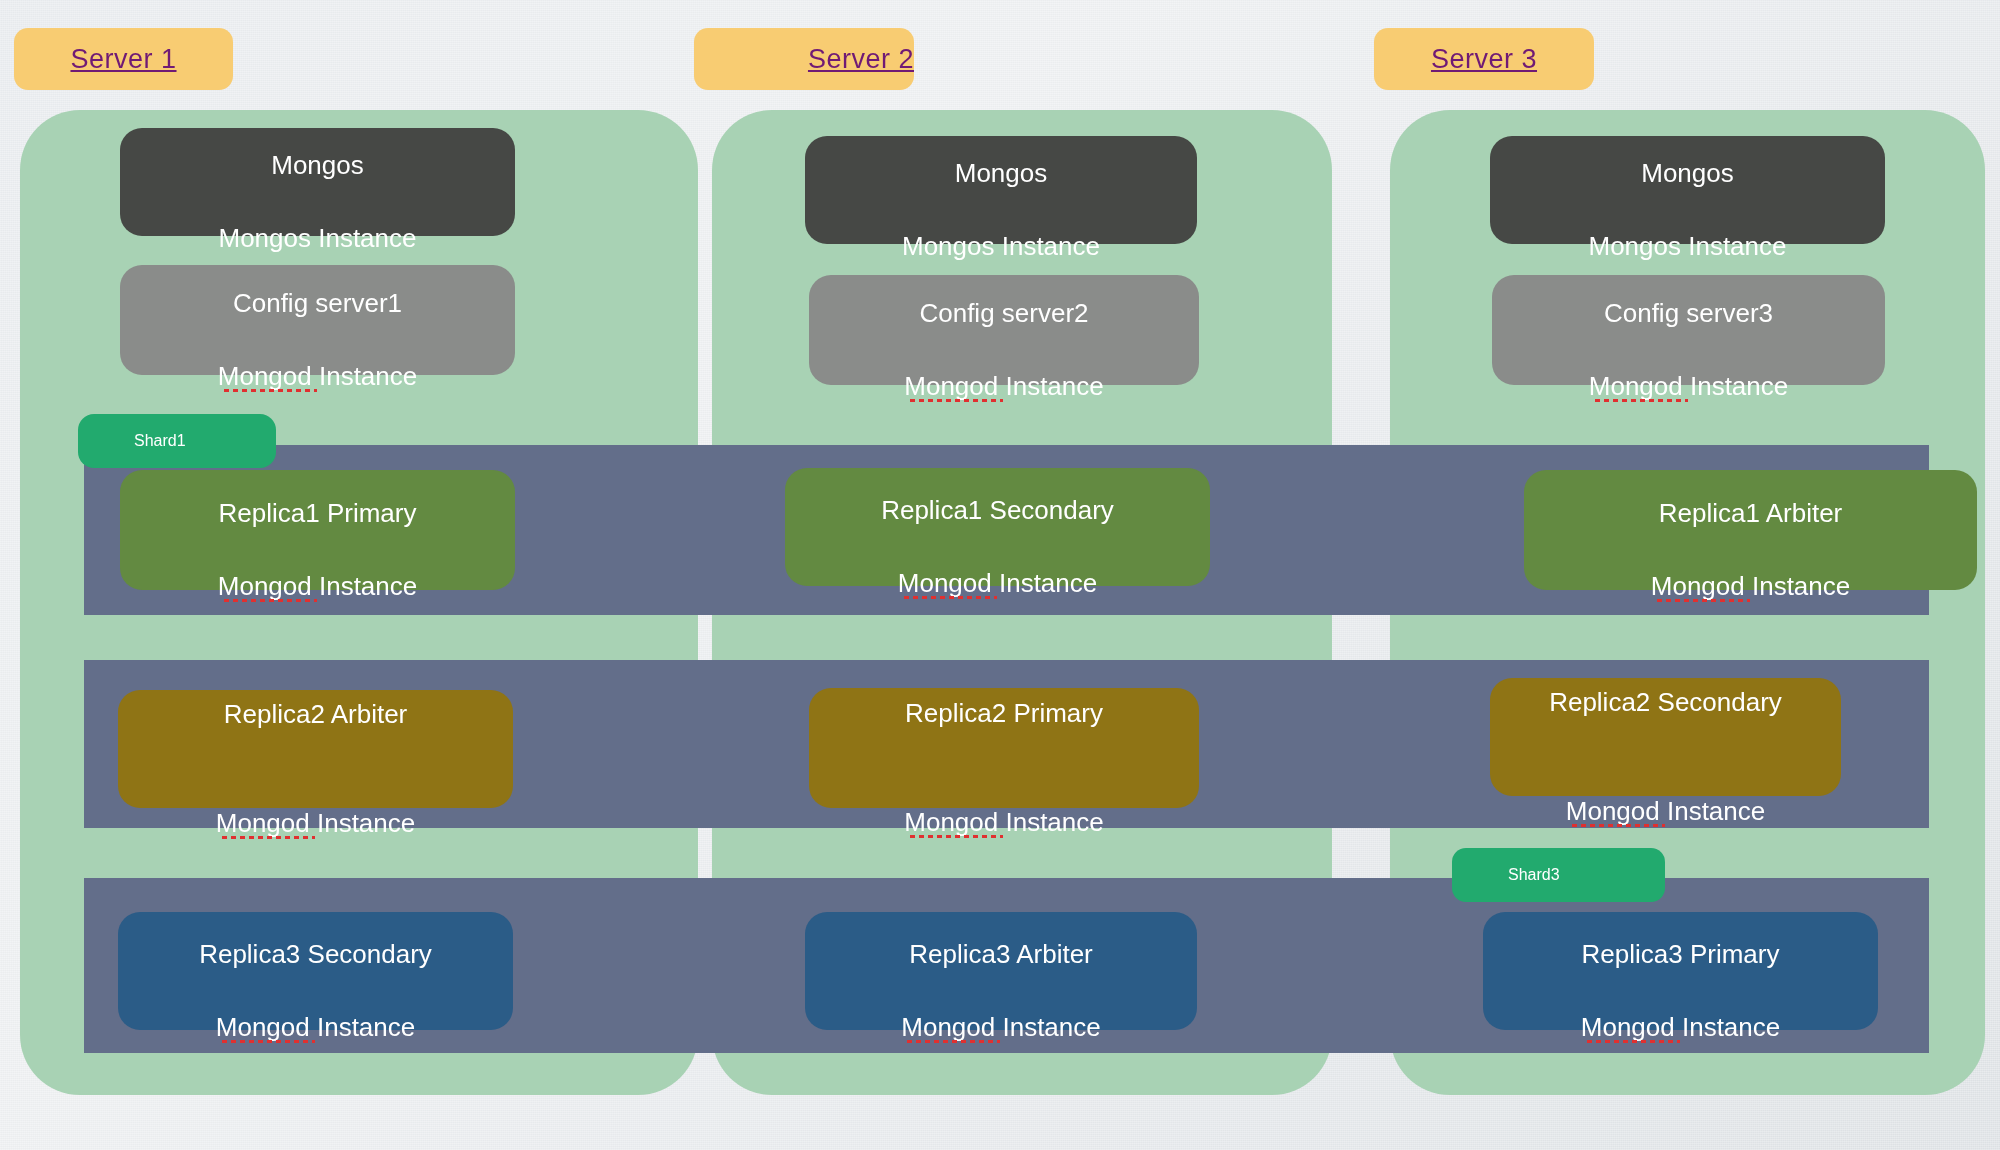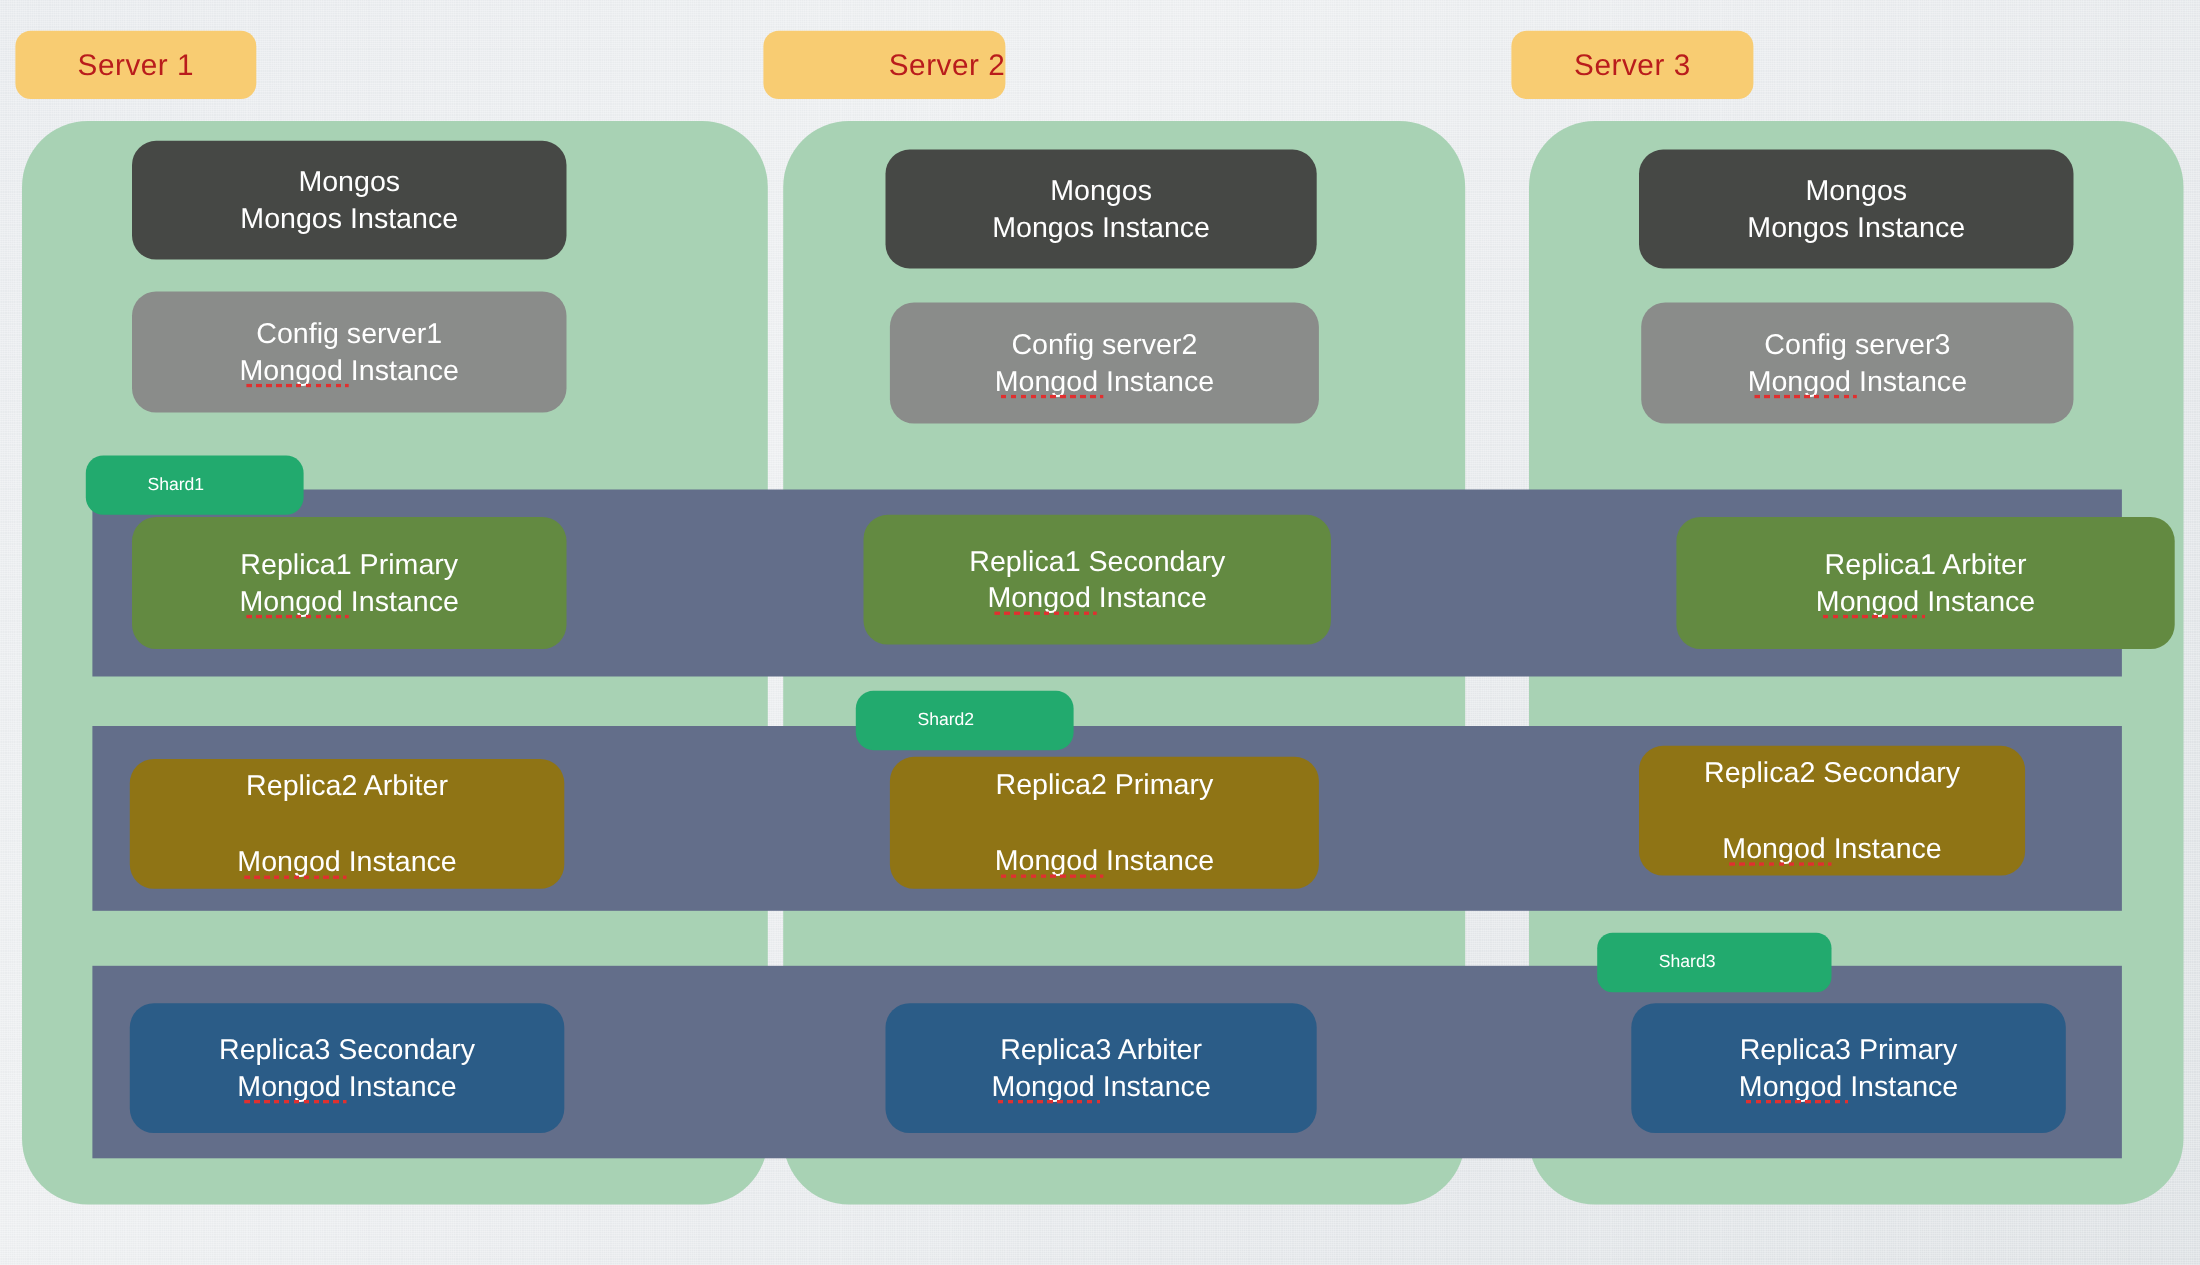--- a/index.html
+++ b/index.html
@@ -47,25 +47,26 @@
     top: 28px;
     height: 62px;
     background: #f8cc72;
     border-radius: 14px;
     z-index: 6;
     display: flex;
     align-items: center;
     justify-content: center;
   }
   .server-pill span {
-    color: #b91c1c;
+    color: #701a75;
     font-size: 27px;
     font-weight: 300;
     letter-spacing: 0.5px;
     white-space: nowrap;
+    text-decoration: underline;
   }
   #pill-1 { left: 14px;   width: 219px; }
   #pill-2 { left: 694px;  width: 220px; justify-content: flex-end; }
   #pill-3 { left: 1374px; width: 220px; }
 
   
   .shard-band {
     position: absolute;
     left: 84px;
     width: 1845px;
@@ -111,20 +112,21 @@
     padding: 6px 10px;
   }
   .node .line1,
   .node .line2 {
     color: #ffffff;
     font-size: 26px;
     font-weight: 300;
     line-height: 1.28;
     white-space: nowrap;
     text-align: center;
+    margin-top: 40px;
   }
   .node .line2 { position: relative; }
   
   .node .line2.misspelled::after {
     content: "";
     position: absolute;
     left: 6px;
     width: 93px;
     bottom: 1px;
     height: 3px;
@@ -178,23 +180,20 @@
   <div class="server-pill" id="pill-2">
     <span>Server 2</span>
   </div>
   <div class="server-pill" id="pill-3">
     <span>Server 3</span>
   </div>
 
   <div class="shard-pill" id="shard-pill-1">
     <span>Shard1</span>
   </div>
-  <div class="shard-pill" id="shard-pill-2">
-    <span>Shard2</span>
-  </div>
   <div class="shard-pill" id="shard-pill-3">
     <span>Shard3</span>
   </div>
 
   <div class="node mongos" id="n-mongos-1">
     <div class="line1">Mongos</div>
     <div class="line2">Mongos Instance</div>
   </div>
   <div class="node mongos" id="n-mongos-2">
     <div class="line1">Mongos</div>

